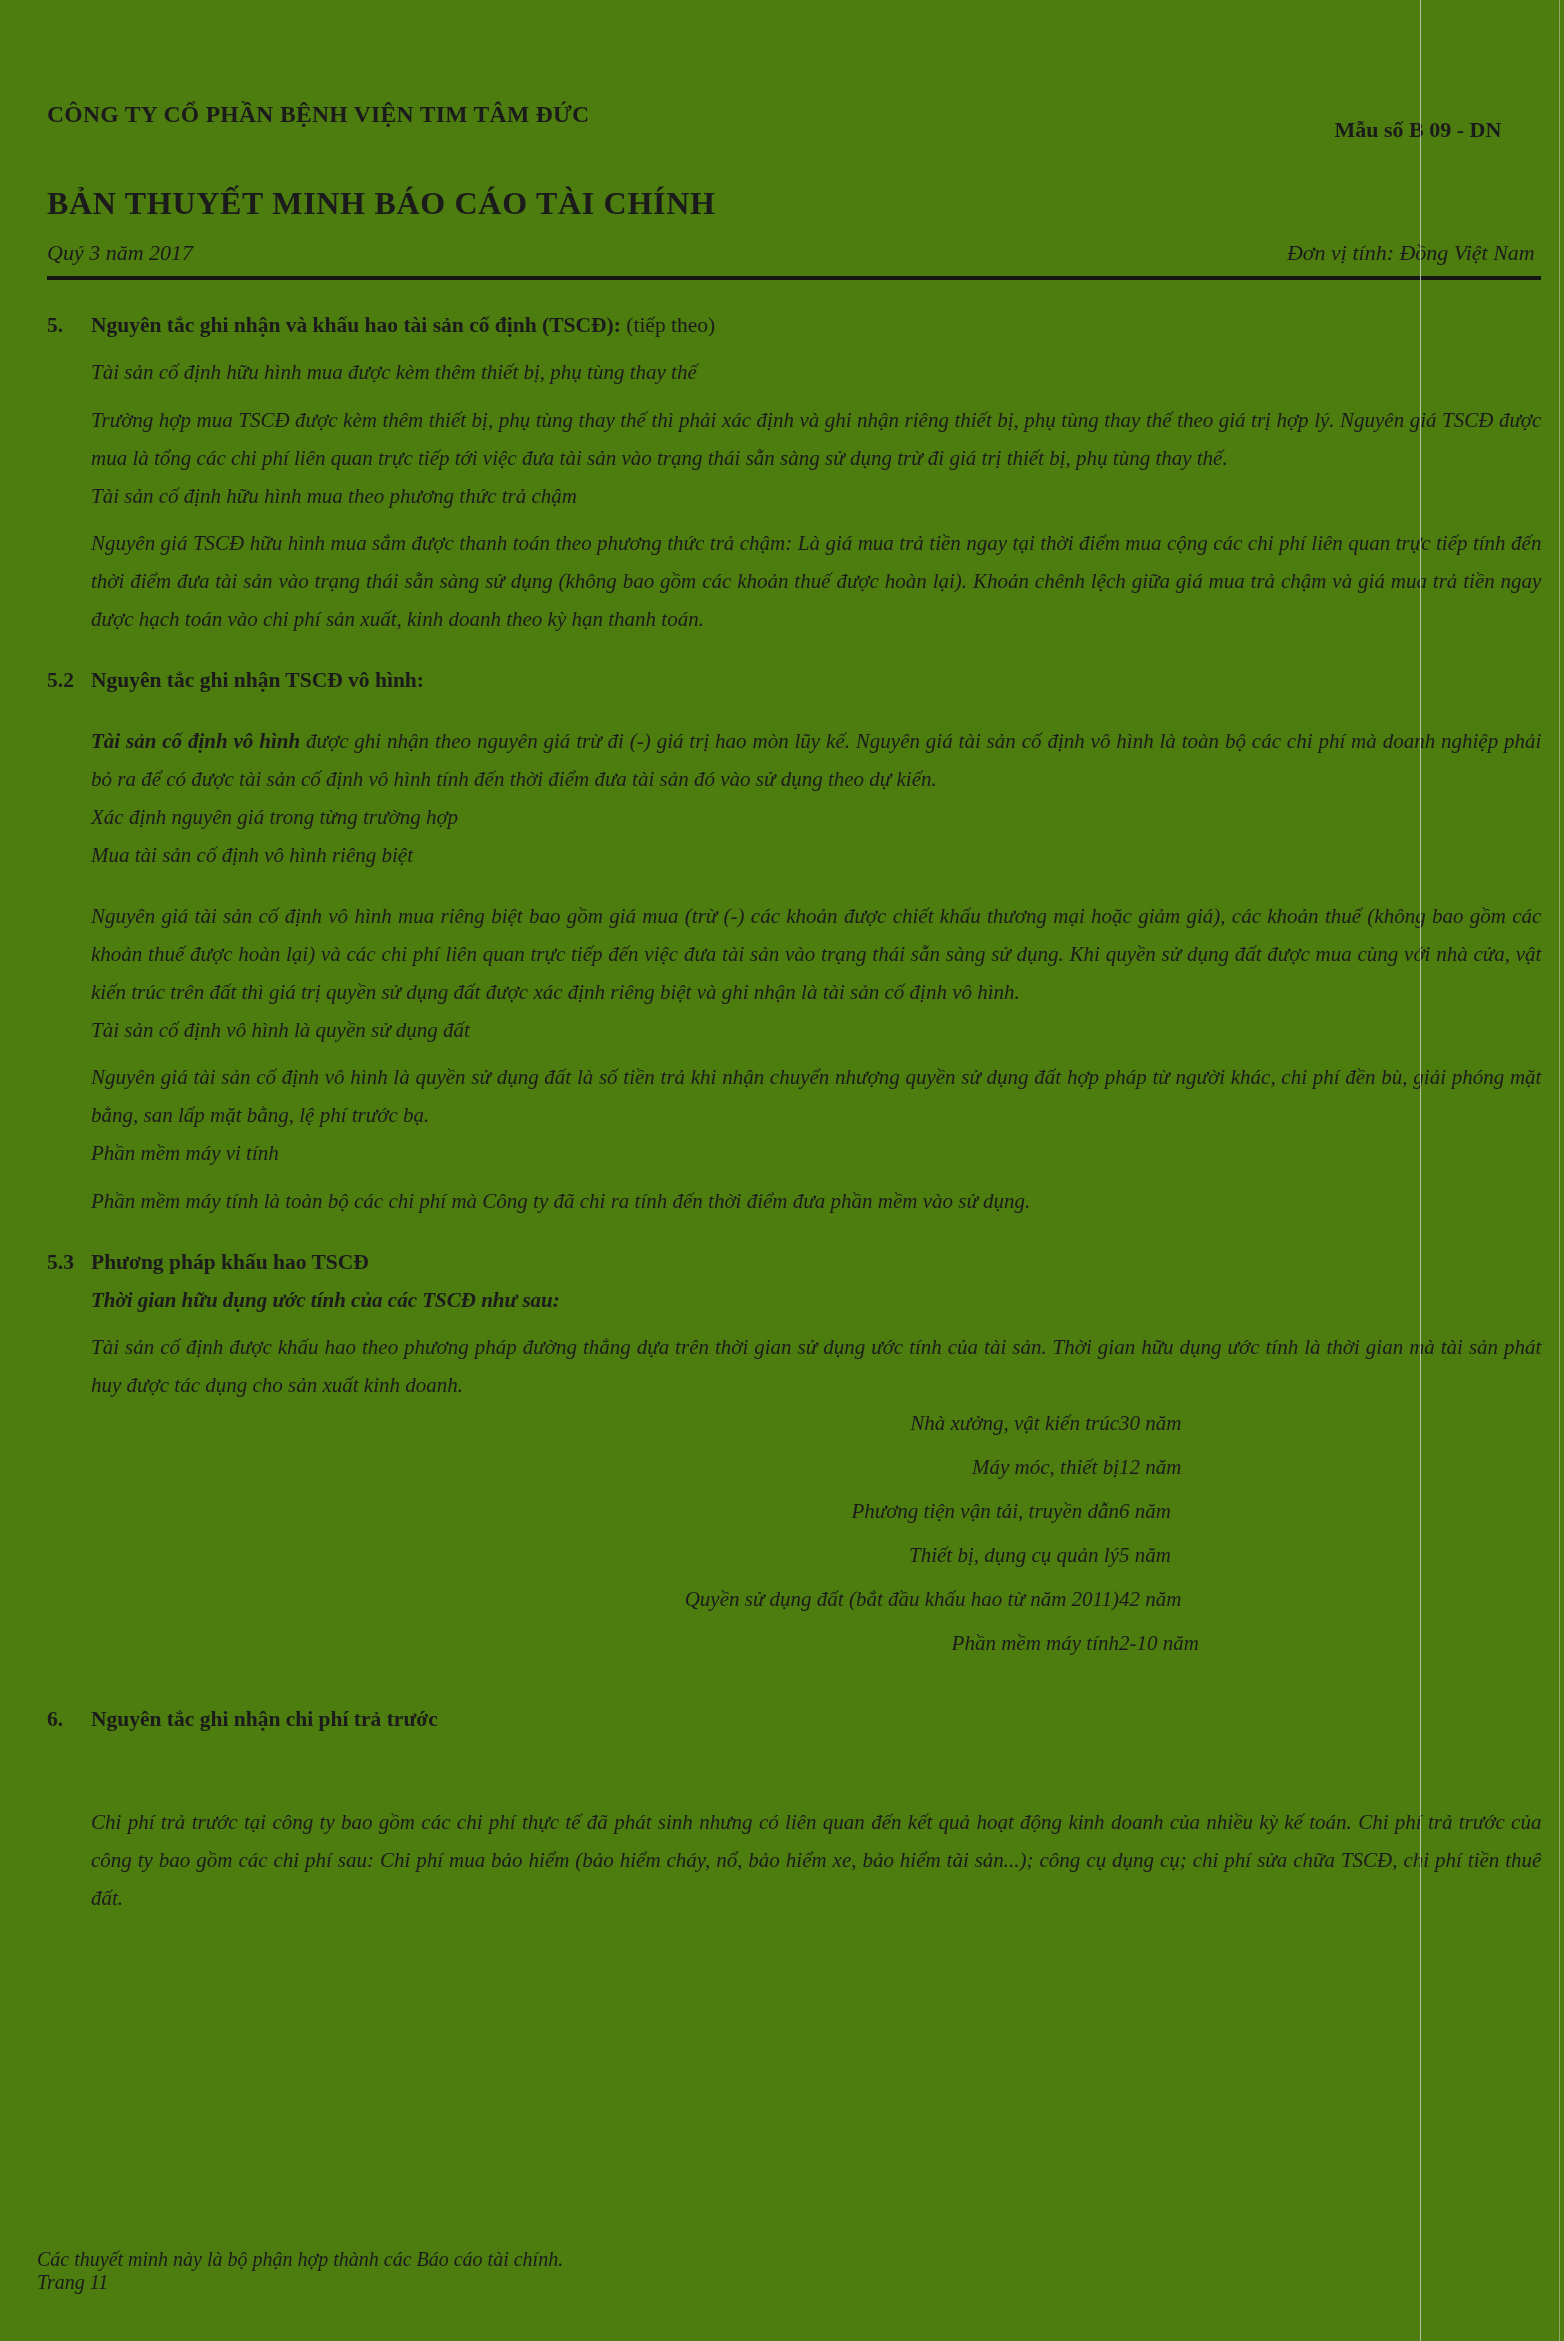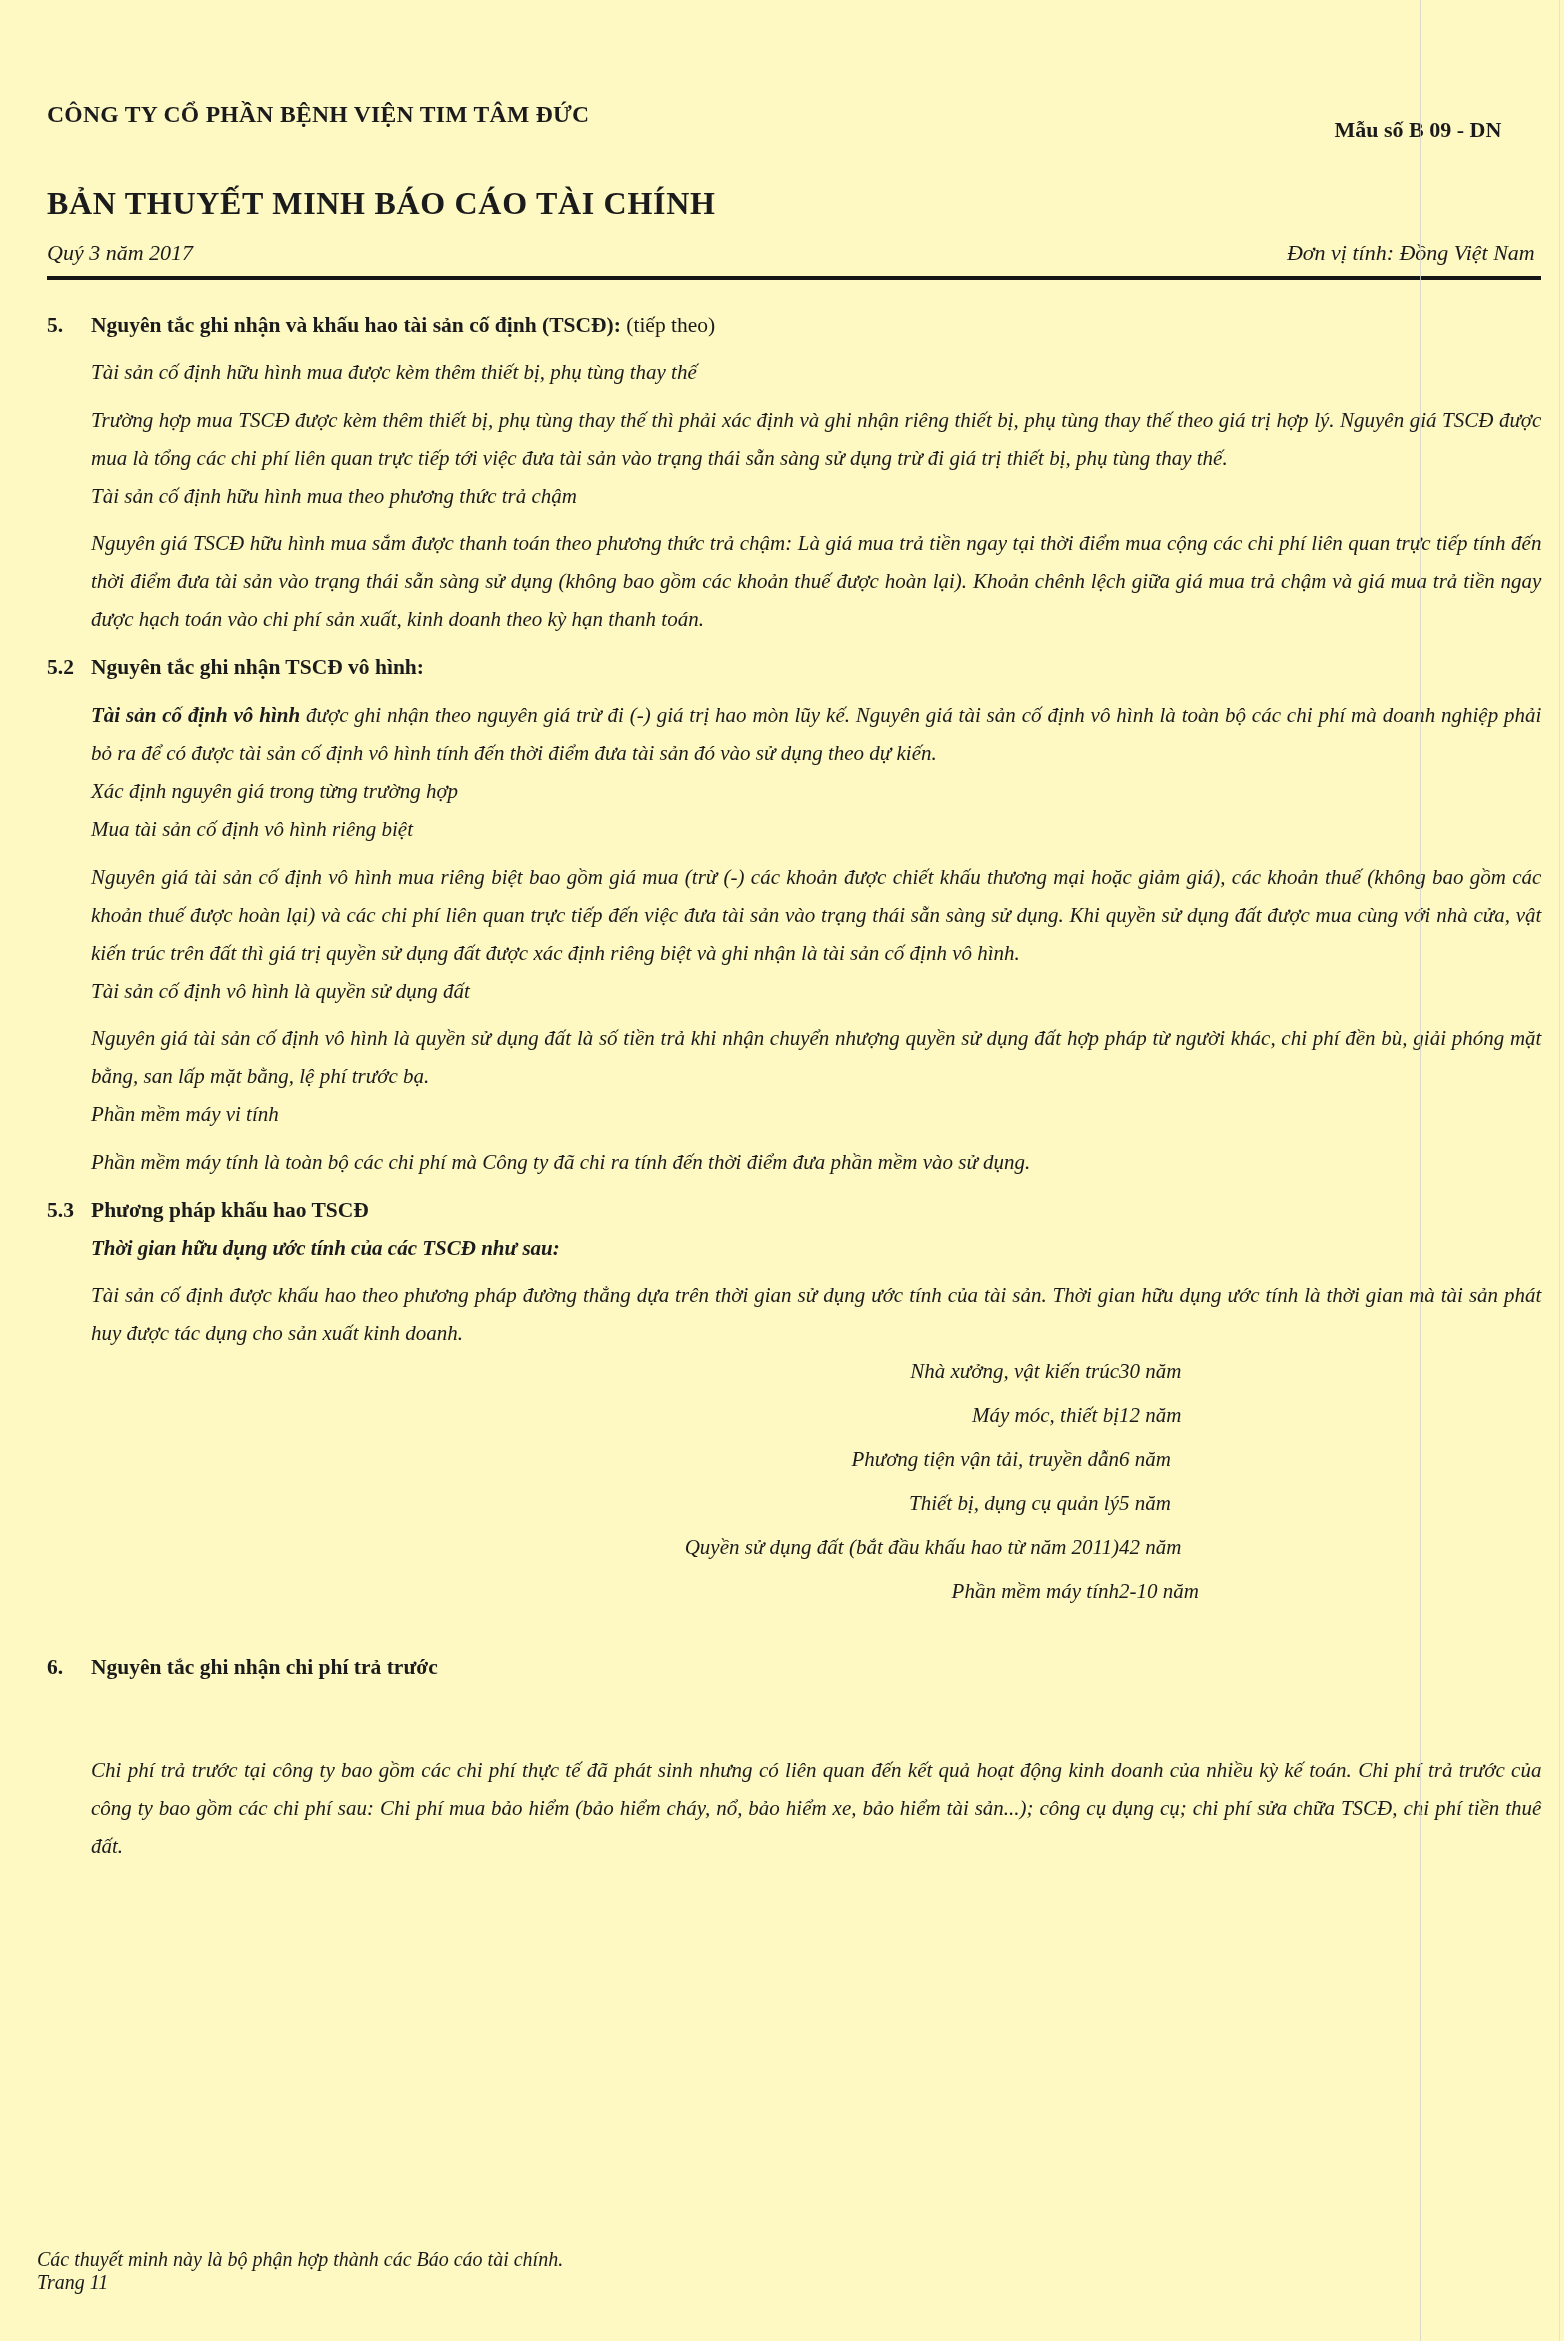--- a/index.html
+++ b/index.html
@@ -1,20 +1,20 @@
 <!DOCTYPE html>
 <html style="font-size:10.8px"><head>
 <meta charset="utf-8">
 <style>
   html,body{margin:0;padding:0;background:#e8e8e6;}
   .page{
     position:relative;
     width:1565px;height:2342px;
     margin:0 auto;
-    background:#fef9c3;
+    background:#4d7c0f;
     font-family:"Liberation Serif","DejaVu Serif",serif;
     color:#1b1b1b;
     overflow:hidden;
     box-sizing:border-box;
     padding:101px 23.6px 0 47px;
   }
   
   .scan-line{position:absolute;top:0;bottom:0;width:1.3px;background:#d2d2cc;opacity:.8;}
   .scan-line.one{left:1420px;}
   .scan-line.two{left:1559px;opacity:.5;}
@@ -33,21 +33,21 @@
   .sec-head{display:flex;font-weight:bold;font-size:21.5px;margin-top:0;}
   .sec-head .num{flex:0 0 44px;}
   .sec-head .t .suffix{font-weight:normal;}
   .indent{margin-left:44px;font-style:italic;}
   .ital{font-style:italic;}
   .para{text-align:justify;}
   .bold-lead{font-weight:bold;}
   .bold-ital{font-weight:bold;font-style:italic;}
 
   .mt-s{margin-top:9.4px;}
-  .mt-m{margin-top:10px;}
+  .mt-m{margin-top:23px;}
   .mt-l{margin-top:32px;}
 
   .sched{margin-left:44px;}
   .sched-row{display:flex;height:44px;align-items:baseline;text-align:right;}
   .sched-row .lbl{flex:0 0 1028px;font-style:italic;}
   .sched-row .val{font-style:italic;}
 
   .footer{
     position:absolute;left:37px;right:23.6px;top:2248px;
     display:flex;justify-content:space-between;align-items:baseline;

